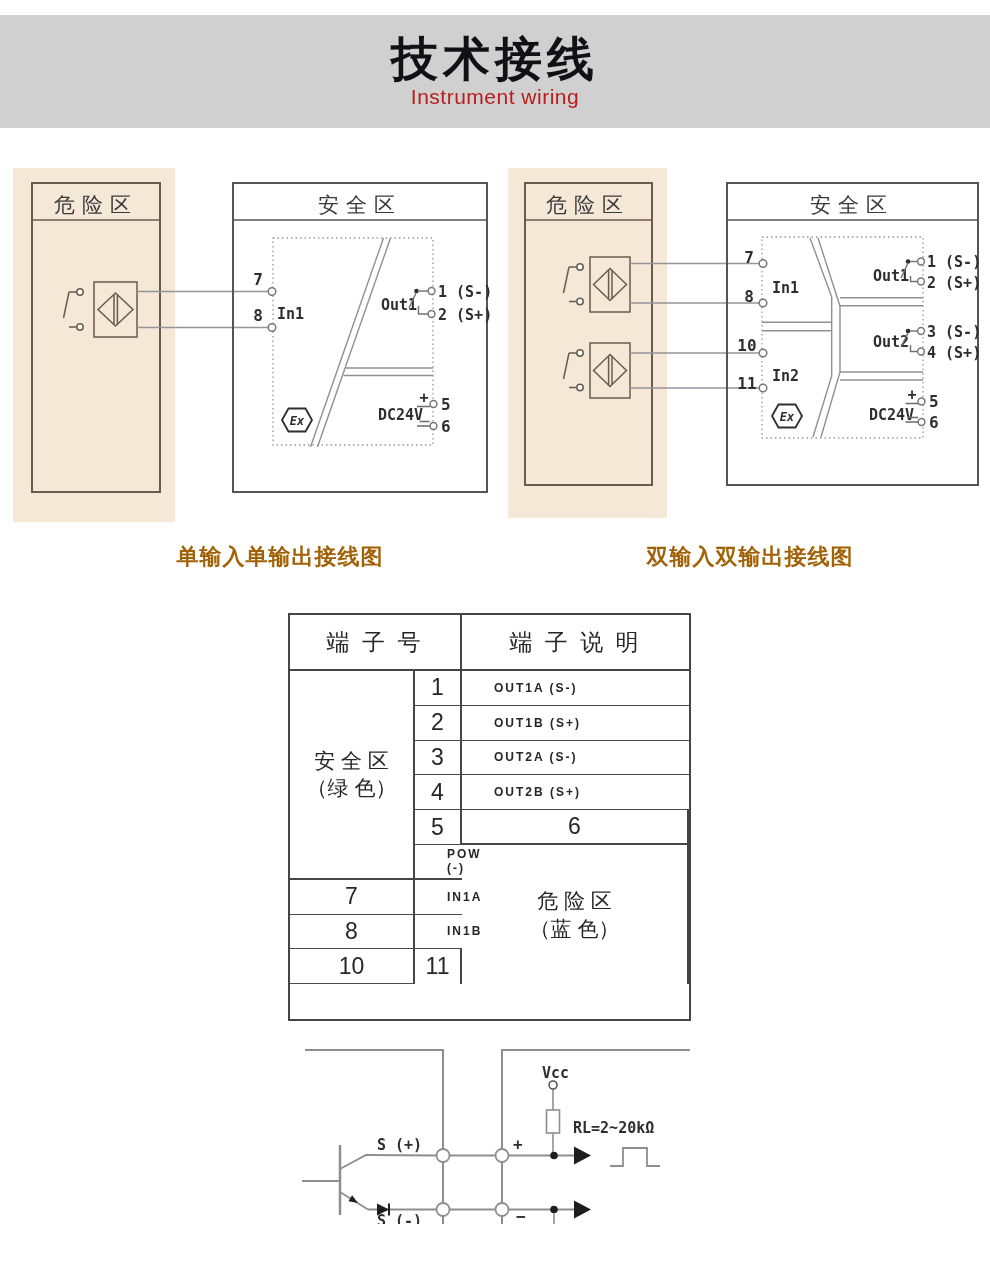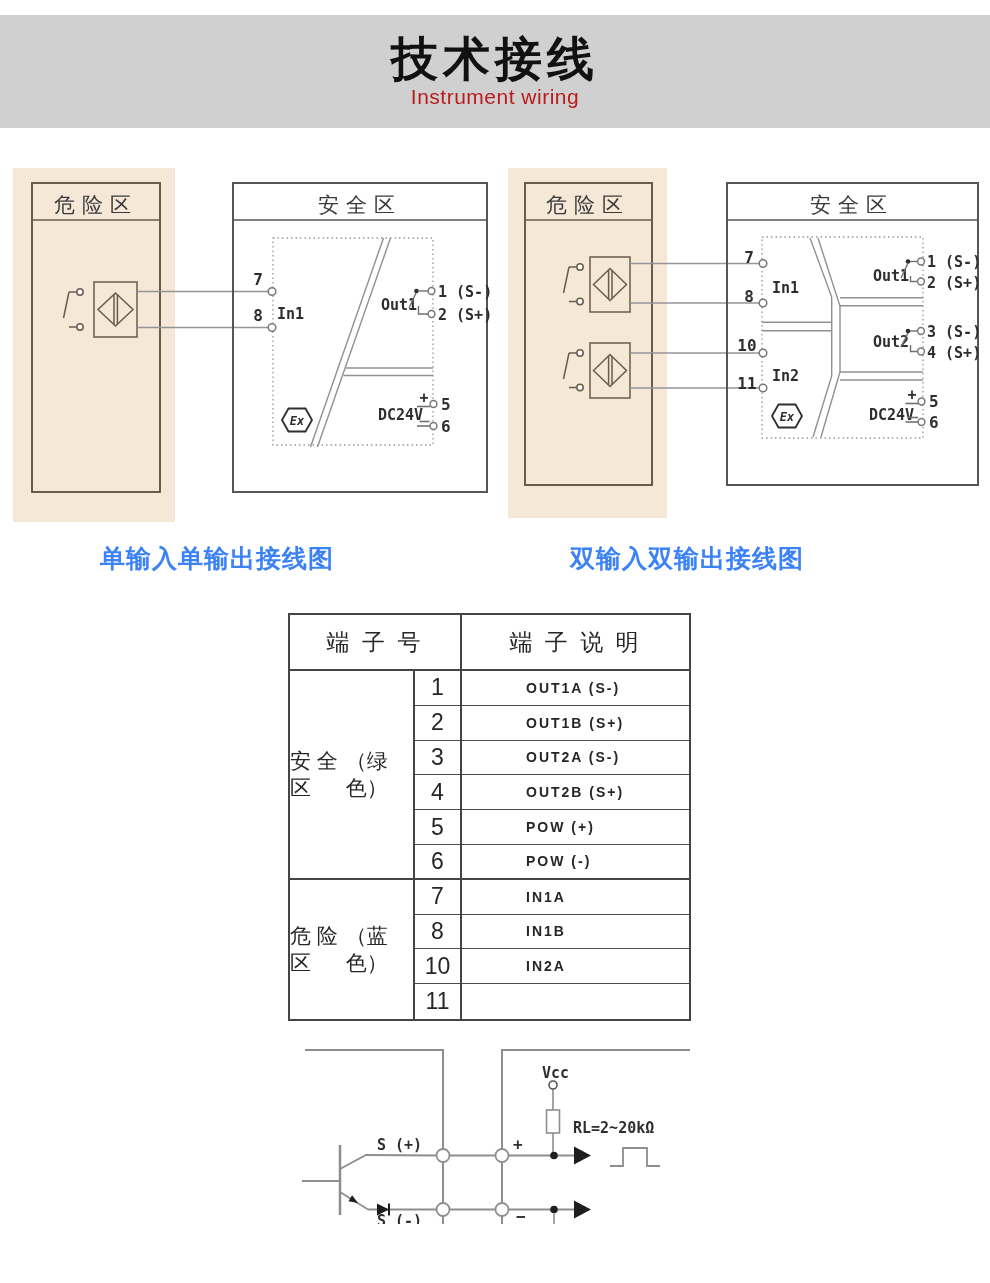--- a/index.html
+++ b/index.html
@@ -11,38 +11,38 @@
         display:flex;flex-direction:column;align-items:center;justify-content:center;}
   .band .title{font-size:47px;font-weight:bold;color:#111113;letter-spacing:5px;line-height:1.05;}
   .band .subtitle{font-size:21px;color:#b91c1c;letter-spacing:0.5px;margin-top:2px;}
 
   
   .dsvg{position:absolute;}
   .mono{font-family:"DejaVu Sans Mono","Liberation Mono",monospace;font-weight:bold;fill:#2e2e30;}
   .cjk{font-family:"Liberation Sans","DejaVu Sans",sans-serif;fill:#3a3a3c;}
 
   
-  .caption{position:absolute;top:542px;width:360px;text-align:left;font-size:25px;
-           font-weight:bold;color:#3b82f6;letter-spacing:1px;}
+  .caption{position:absolute;top:542px;width:360px;text-align:center;font-size:22px;
+           font-weight:bold;color:#a16207;letter-spacing:1px;}
 
   
   .t-table{position:absolute;left:288px;top:613px;width:403px;height:408px;background:#fff;
            border:2px solid #454547;box-sizing:border-box;color:#262628;}
   .t-header{display:flex;height:54px;border-bottom:2px solid #454547;}
   .t-h1{width:172px;border-right:2px solid #454547;display:flex;align-items:center;justify-content:center;
         font-size:23px;letter-spacing:3px;box-sizing:border-box;}
   .t-h2{flex:1;display:flex;align-items:center;justify-content:center;font-size:23px;letter-spacing:3px;text-align:right;}
   .t-body{display:grid;grid-template-columns:125px 47px 1fr;grid-auto-rows:34.8px;}
-  .zone{border-right:2px solid #454547;display:flex;flex-direction:row;align-items:center;
+  .zone{border-right:2px solid #454547;display:flex;flex-direction:column;align-items:center;
         justify-content:center;font-size:21px;line-height:1.3;box-sizing:border-box;}
   .zone.gdiv{border-bottom:2px solid #454547;}
   .no{border-right:2px solid #454547;border-bottom:1px solid #4b4b4d;display:flex;align-items:center;
       justify-content:center;font-size:23px;font-weight:500;box-sizing:border-box;}
-  .desc{border-bottom:1px solid #4b4b4d;display:flex;align-items:center;font-size:14px;font-weight:bold;
-        letter-spacing:2px;padding-left:64px;box-sizing:border-box;
+  .desc{border-bottom:1px solid #4b4b4d;display:flex;align-items:center;font-size:12px;font-weight:bold;
+        letter-spacing:2px;padding-left:32px;box-sizing:border-box;
         font-family:"Liberation Sans","DejaVu Sans",sans-serif;}
   .no.gdiv,.desc.gdiv{border-bottom:2px solid #454547;}
   .no.last,.desc.last,.zone.last{border-bottom:none;}
 </style>
 </head>
 <body>
 
 <div id="page">
 
   <div class="band">
@@ -261,34 +261,32 @@
       </div>
       <div class="no">1</div>
       <div class="desc">OUT1A (S-)</div>
       <div class="no">2</div>
       <div class="desc">OUT1B (S+)</div>
       <div class="no">3</div>
       <div class="desc">OUT2A (S-)</div>
       <div class="no">4</div>
       <div class="desc">OUT2B (S+)</div>
       <div class="no">5</div>
-      <div class="desc">POW (+)</div>
       <div class="no gdiv">6</div>
       <div class="desc gdiv">POW (-)</div>
 
       <div class="zone last" style="grid-row:span 4">
         <span>危 险 区</span>
         <span>（蓝 色）</span>
       </div>
       <div class="no">7</div>
       <div class="desc">IN1A</div>
       <div class="no">8</div>
       <div class="desc">IN1B</div>
       <div class="no">10</div>
-      <div class="desc">IN2A</div>
       <div class="no last">11</div>
     </div>
   </div>
 
   <svg class="dsvg" style="left:280px;top:1040px" width="440" height="243" viewBox="0 0 440 243">
 
     <path d="M25,10 H163 V232 H25" fill="none" stroke="#8d8e90" stroke-width="2"></path>
     <path d="M410,10 H222 V232 H410" fill="none" stroke="#8d8e90" stroke-width="2"></path>
 
     <g stroke="#8d8e90" fill="none">

